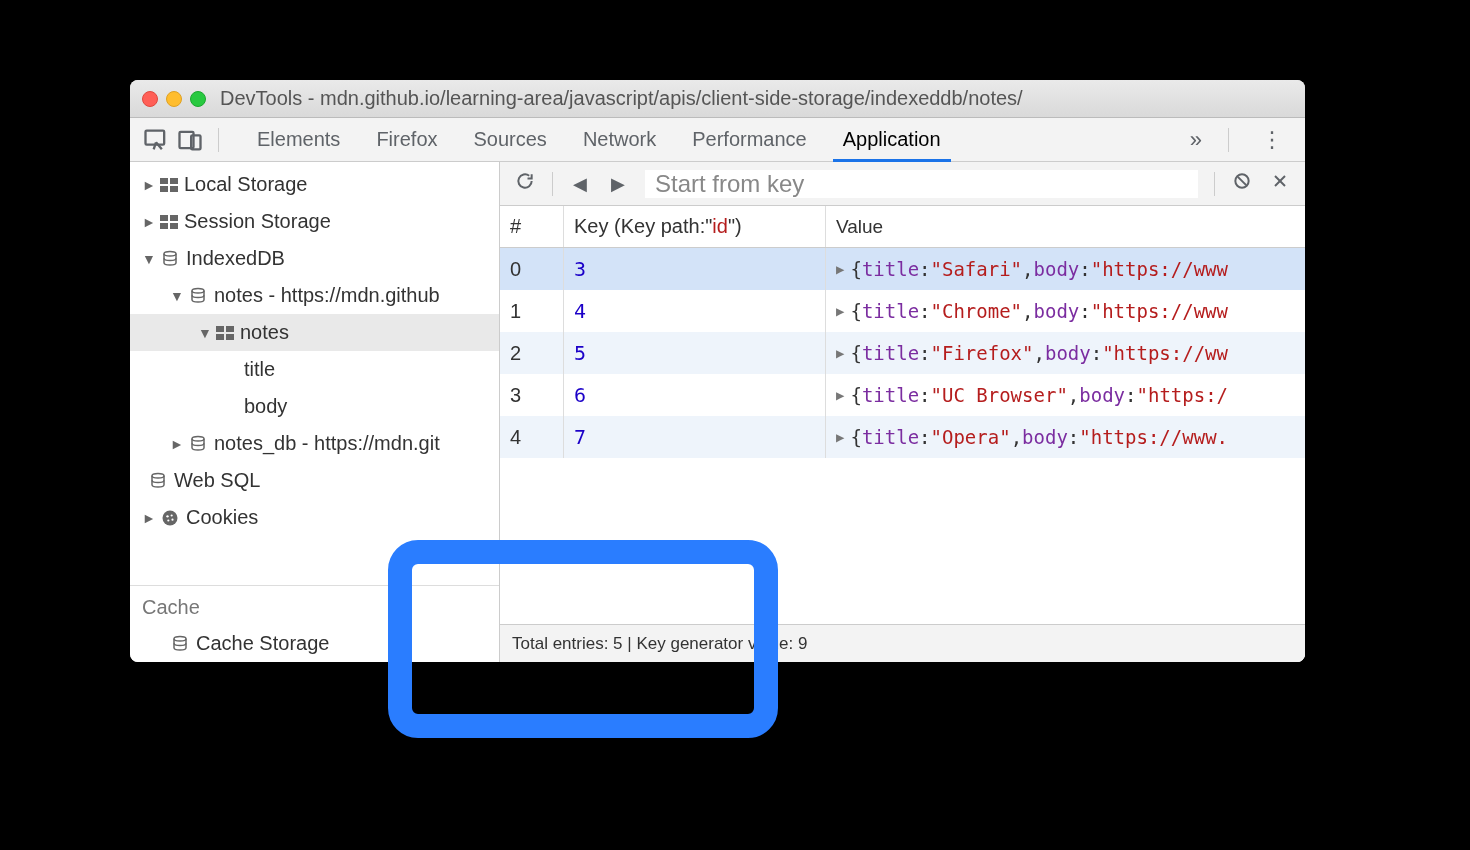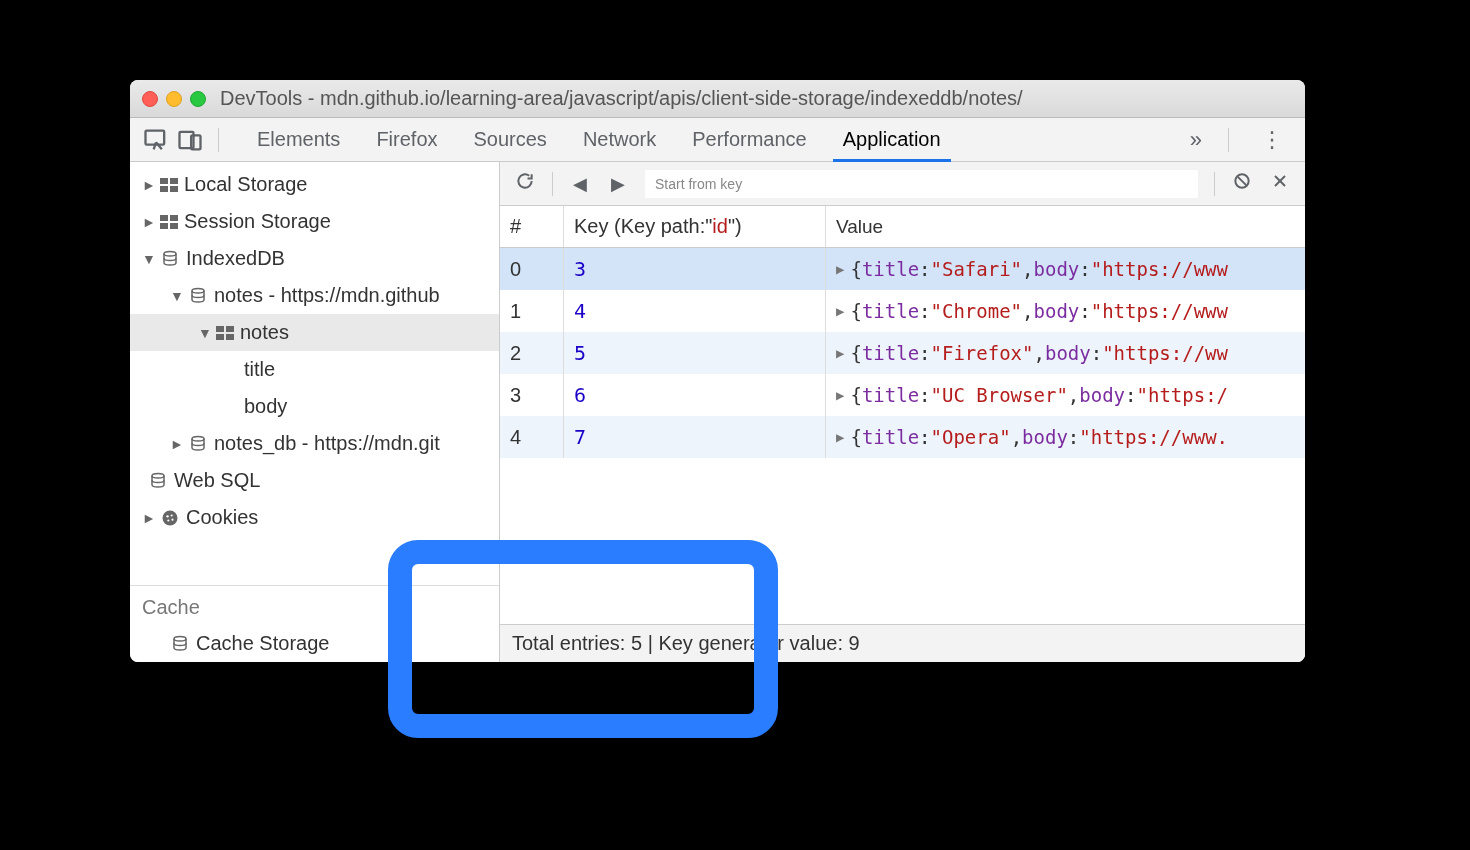--- a/index.html
+++ b/index.html
@@ -105,21 +105,21 @@
   .cache-hdr { padding:10px 12px 6px; color:#777; }
 
   .main { flex:1; background:#fff; display:flex; flex-direction:column; overflow:hidden;}
   .objbar {
     height:44px; background:#f3f3f3; border-bottom:1px solid #ccc;
     display:flex; align-items:center; padding:0 14px; gap:16px;
   }
   .objbar .sep { width:1px; height:24px; background:#ccc; }
   .objbar .arrowbtn { width:22px; text-align:center; color:#5f6368; font-size:18px;}
   .start-input {
-    flex:1; height:28px; border:none; background:#fff; font-size:14px; padding:0 10px; color:#333;
+    flex:1; height:28px; border:none; background:#fff; font-size:24px; padding:0 10px; color:#333;
   }
   .start-input::placeholder { color:#888; }
   .icon-plain { color:#5f6368; font-size:20px; width:22px; text-align:center;}
   .gridwrap { flex:1; display:flex; flex-direction:column; overflow:hidden; }
   .gridhead, .gridrow { display:flex; height:42px; align-items:center; }
   .gridhead { background:#fff; border-bottom:1px solid #ccc; color:#333; }
   .col { padding:0 10px; white-space:nowrap; overflow:hidden; text-overflow:ellipsis; border-right:1px solid #ddd; height:100%; display:flex; align-items:center; }
   .c-idx { width:64px; }
   .c-key { width:262px; }
   .c-val { flex:1; border-right:none; font-family: Menlo, Consolas, monospace; font-size:19px; }
@@ -127,21 +127,21 @@
   .gridrow.selected { background:#d3e3f8; }
   .gridrow.alt { background:#eef4fb; }
   .gridrow .c-key { color:#1b00c8; font-family: Menlo, Consolas, monospace; }
   .gridrow .c-idx { color:#333; }
   .disclosure { color:#777; font-size:14px; margin-right:6px; }
   .mono-str { color:#b51d1d; }
   .mono-key { color:#7b2da0; }
   .keypath-q { color:#b51d1d; }
   .status {
     height:38px; border-top:1px solid #ccc; background:#f3f3f3;
-    display:flex; align-items:center; padding:0 12px; color:#333; font-size:20px;
+    display:flex; align-items:center; padding:0 12px; color:#333; font-size:17px;
   }
 
   .highlight-box {
     position:absolute;
     left: 388px;
     top: 540px;
     width: 390px;
     height: 198px;
     border: 24px solid #2a7dff;
     border-radius: 30px;

